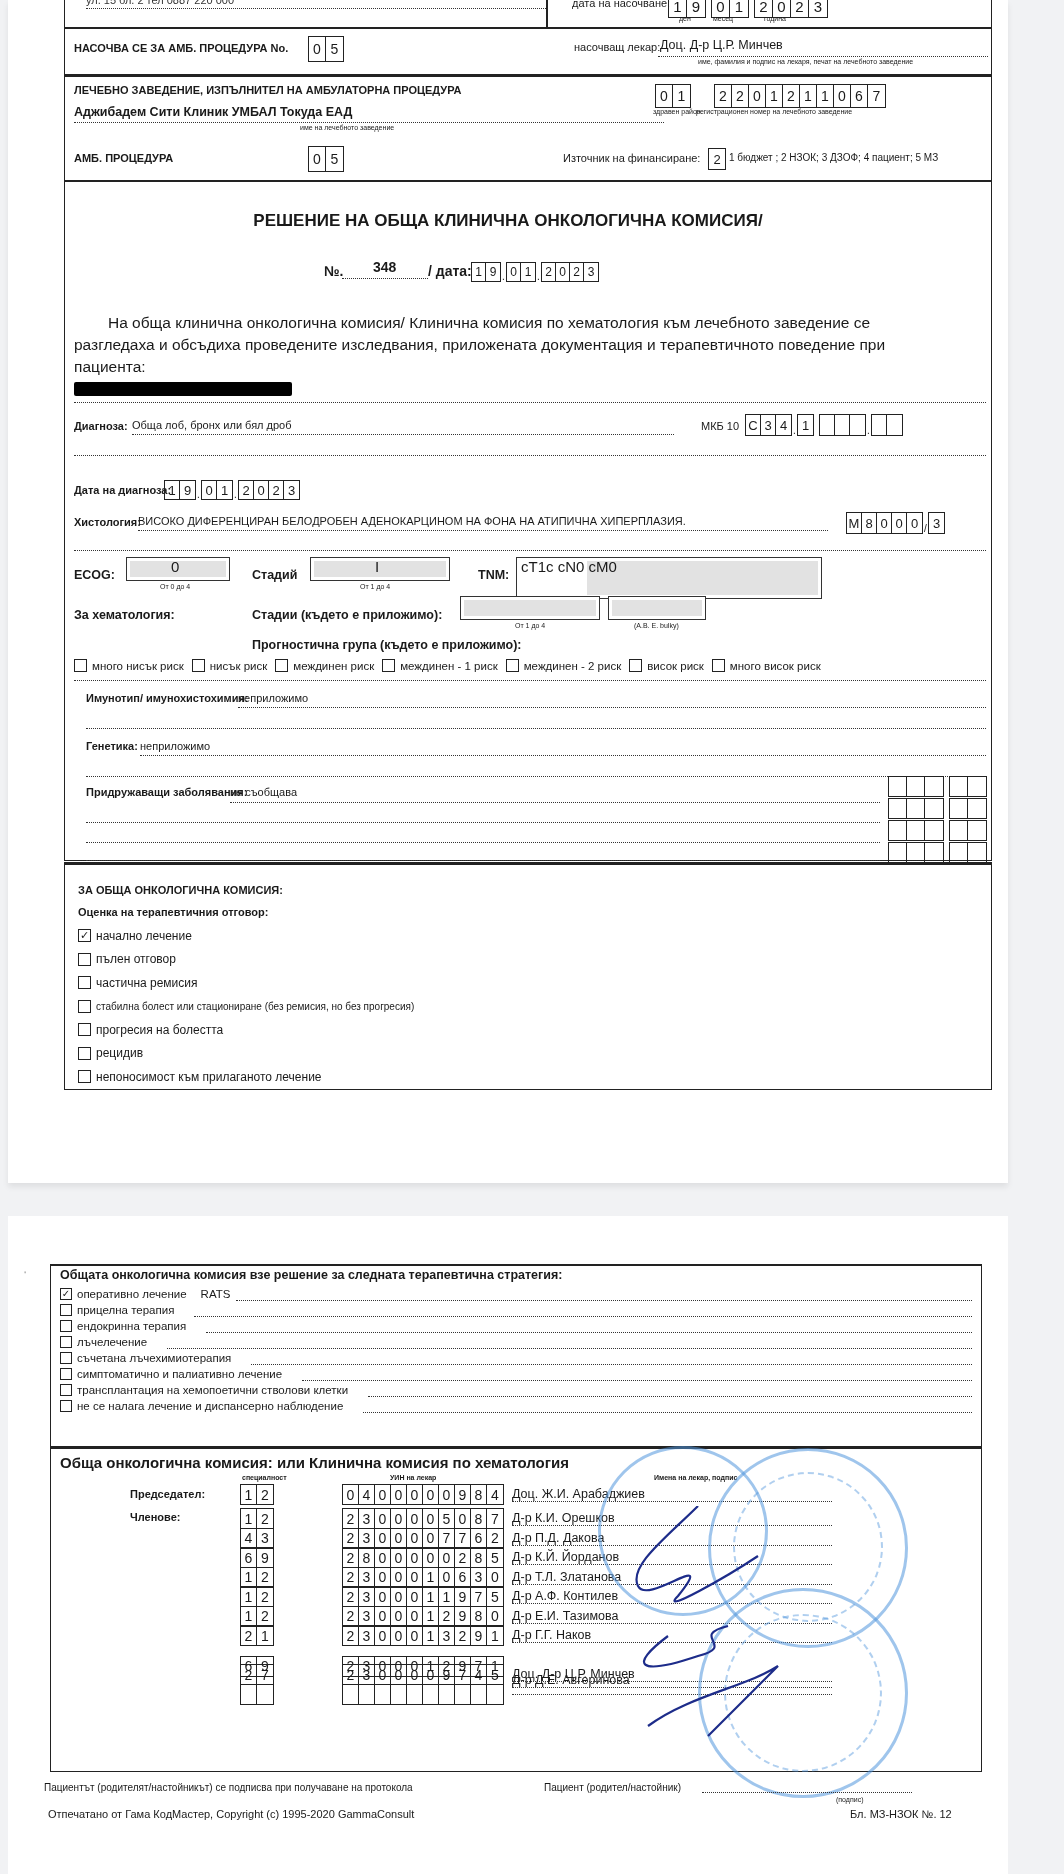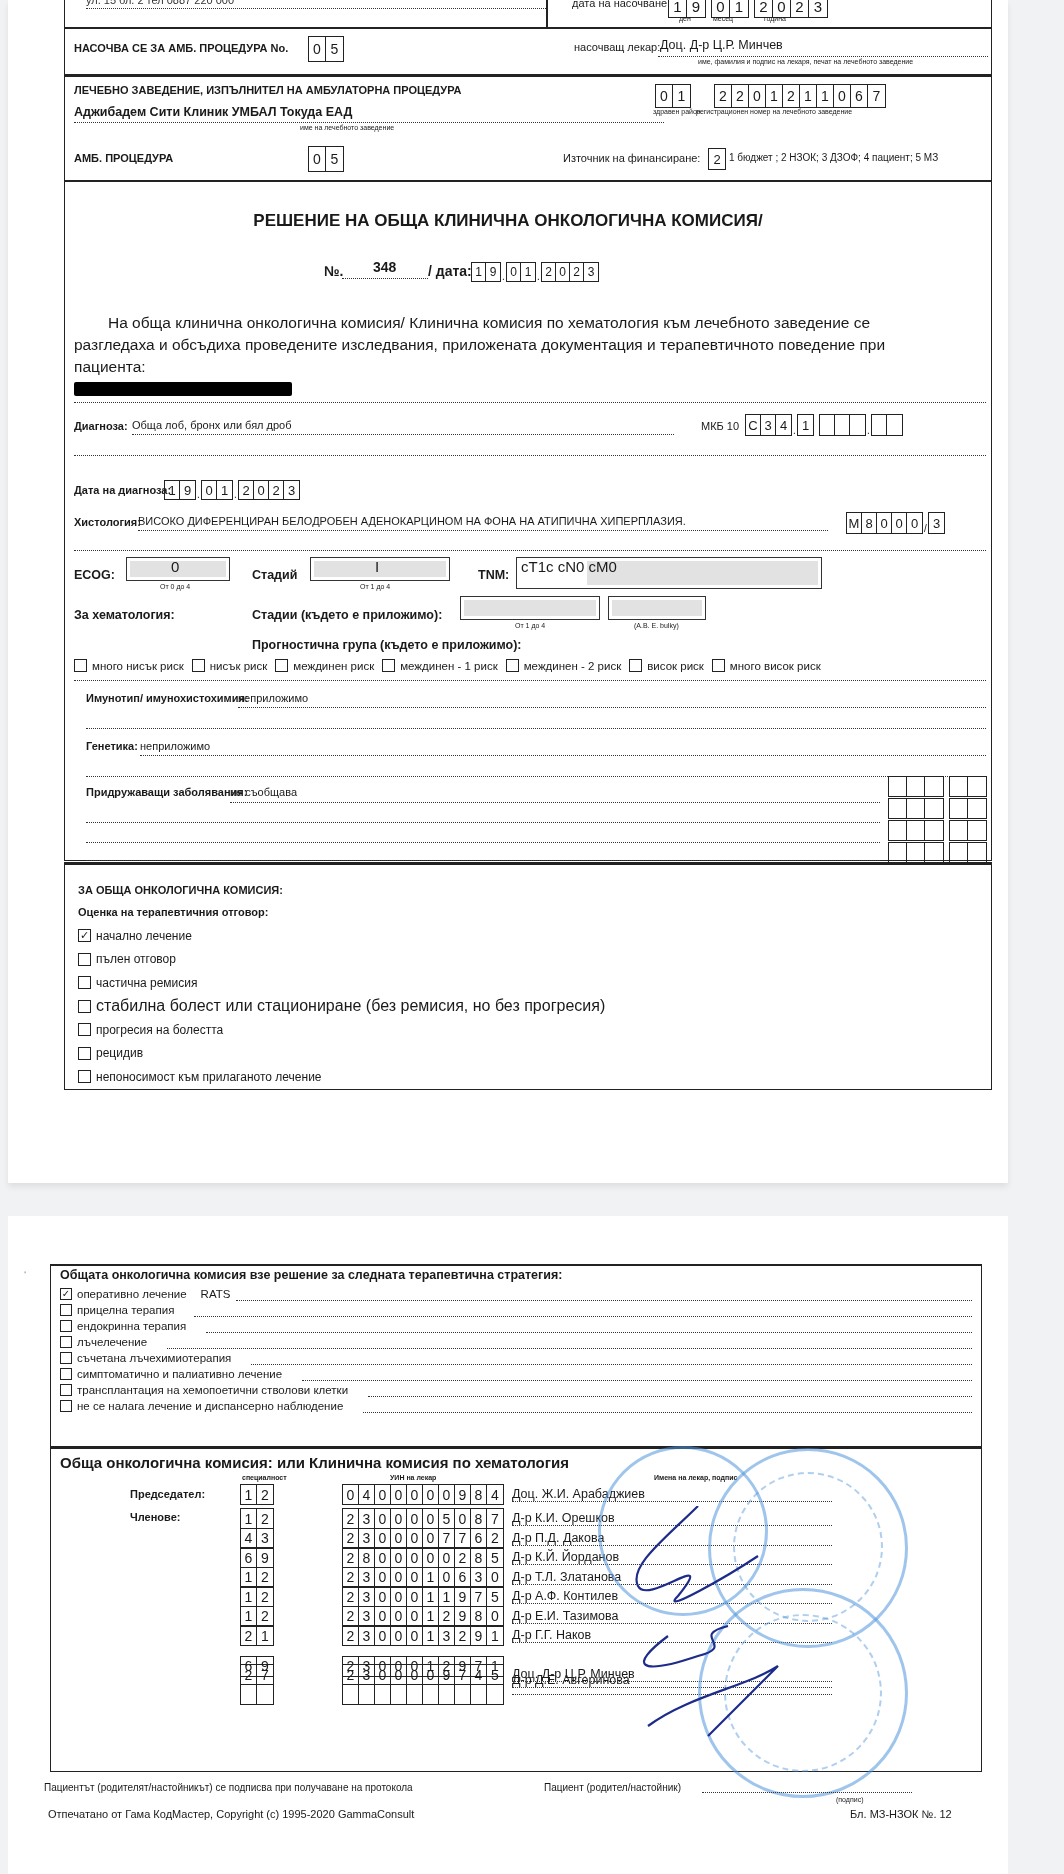--- a/index.html
+++ b/index.html
@@ -234,21 +234,21 @@
       <div class="val" style="left:44px;">0</div>
     </div>
   <div class="t xs" style="left:152px; top:583px;">От 0 до 4</div>
   <div class="t m b" style="left:244px; top:568px;">Стадий</div>
   <div class="graybox" style="left:302px; top:557px; width:140px; height:24px;">
       <div class="fill"></div>
       <div class="val" style="left:64px;">I</div>
     </div>
   <div class="t xs" style="left:352px; top:583px;">От 1 до 4</div>
   <div class="t m b" style="left:470px; top:568px;">TNM:</div>
-  <div class="graybox" style="left:508px; top:557px; width:306px; height:32px;">
+  <div class="graybox" style="left:508px; top:557px; width:306px; height:42px;">
       <div class="fill" style="left:70px;"></div>
       <div class="val" style="left:4px;">cT1c cN0 cM0</div>
     </div>
 
   <div class="t m b" style="left:66px; top:608px;">За хематология:</div>
   <div class="t m b" style="left:244px; top:608px;">Стадии (където е приложимо):</div>
   <div class="graybox" style="left:452px; top:596px; width:140px; height:24px;">
       <div class="fill"></div>
     </div>
   <div class="t xs" style="left:507px; top:622px;">От 1 до 4</div>
@@ -366,21 +366,21 @@
         <span>начално лечение</span>
       </div>
       <div style="display: flex; align-items: center; font-size: 12px; height: 23.5px;">
         <span class="cb"></span>
         <span>пълен отговор</span>
       </div>
       <div style="display: flex; align-items: center; font-size: 12px; height: 23.5px;">
         <span class="cb"></span>
         <span>частична ремисия</span>
       </div>
-      <div style="display: flex; align-items: center; font-size: 16px; height: 23.5px;">
+      <div style="display: flex; align-items: center; font-size: 10px; height: 23.5px;">
         <span class="cb"></span>
         <span>стабилна болест или стациониране (без ремисия, но без прогресия)</span>
       </div>
       <div style="display: flex; align-items: center; font-size: 12px; height: 23.5px;">
         <span class="cb"></span>
         <span>прогресия на болестта</span>
       </div>
       <div style="display: flex; align-items: center; font-size: 12px; height: 23.5px;">
         <span class="cb"></span>
         <span>рецидив</span>

